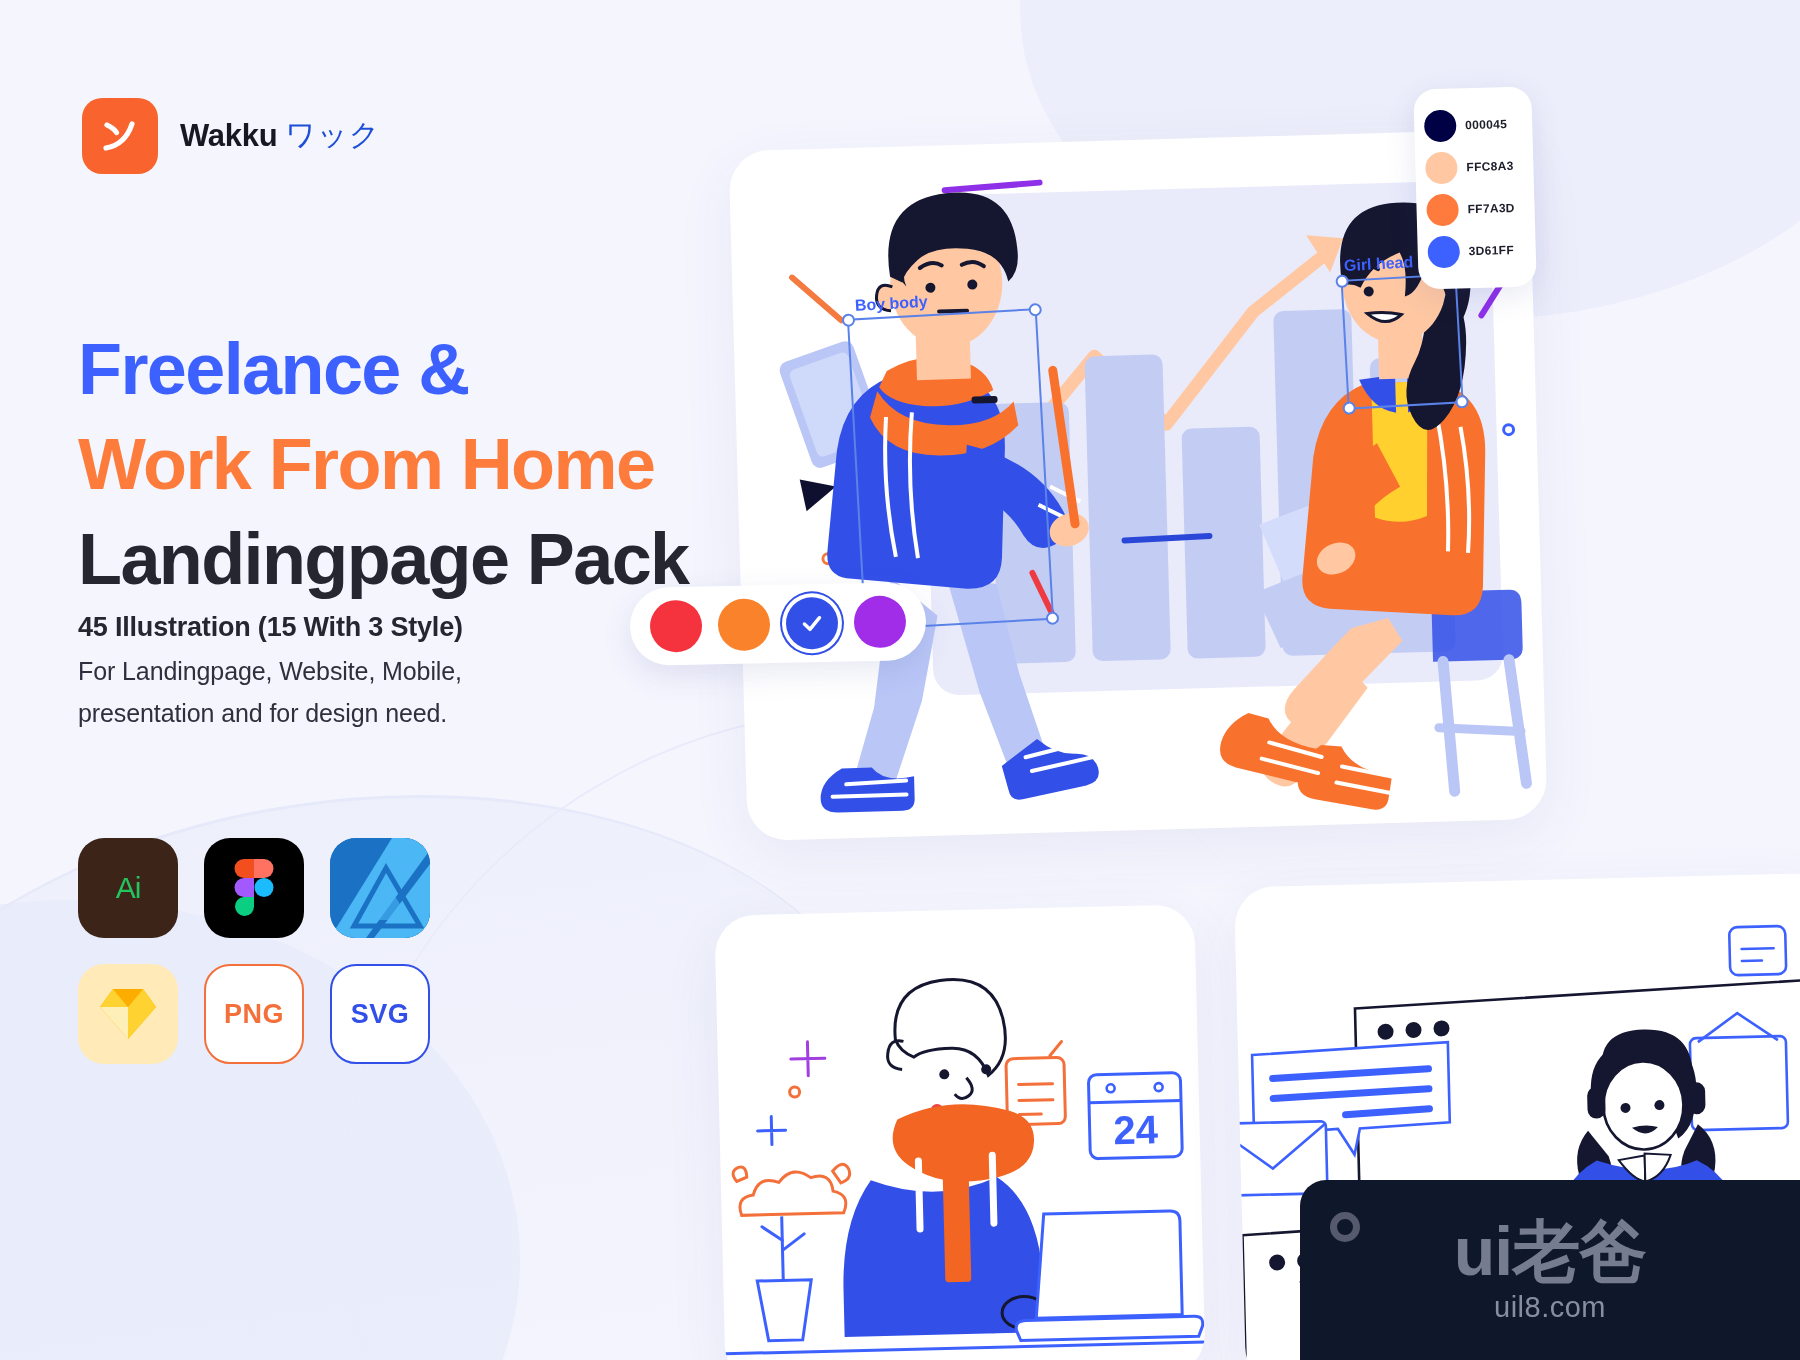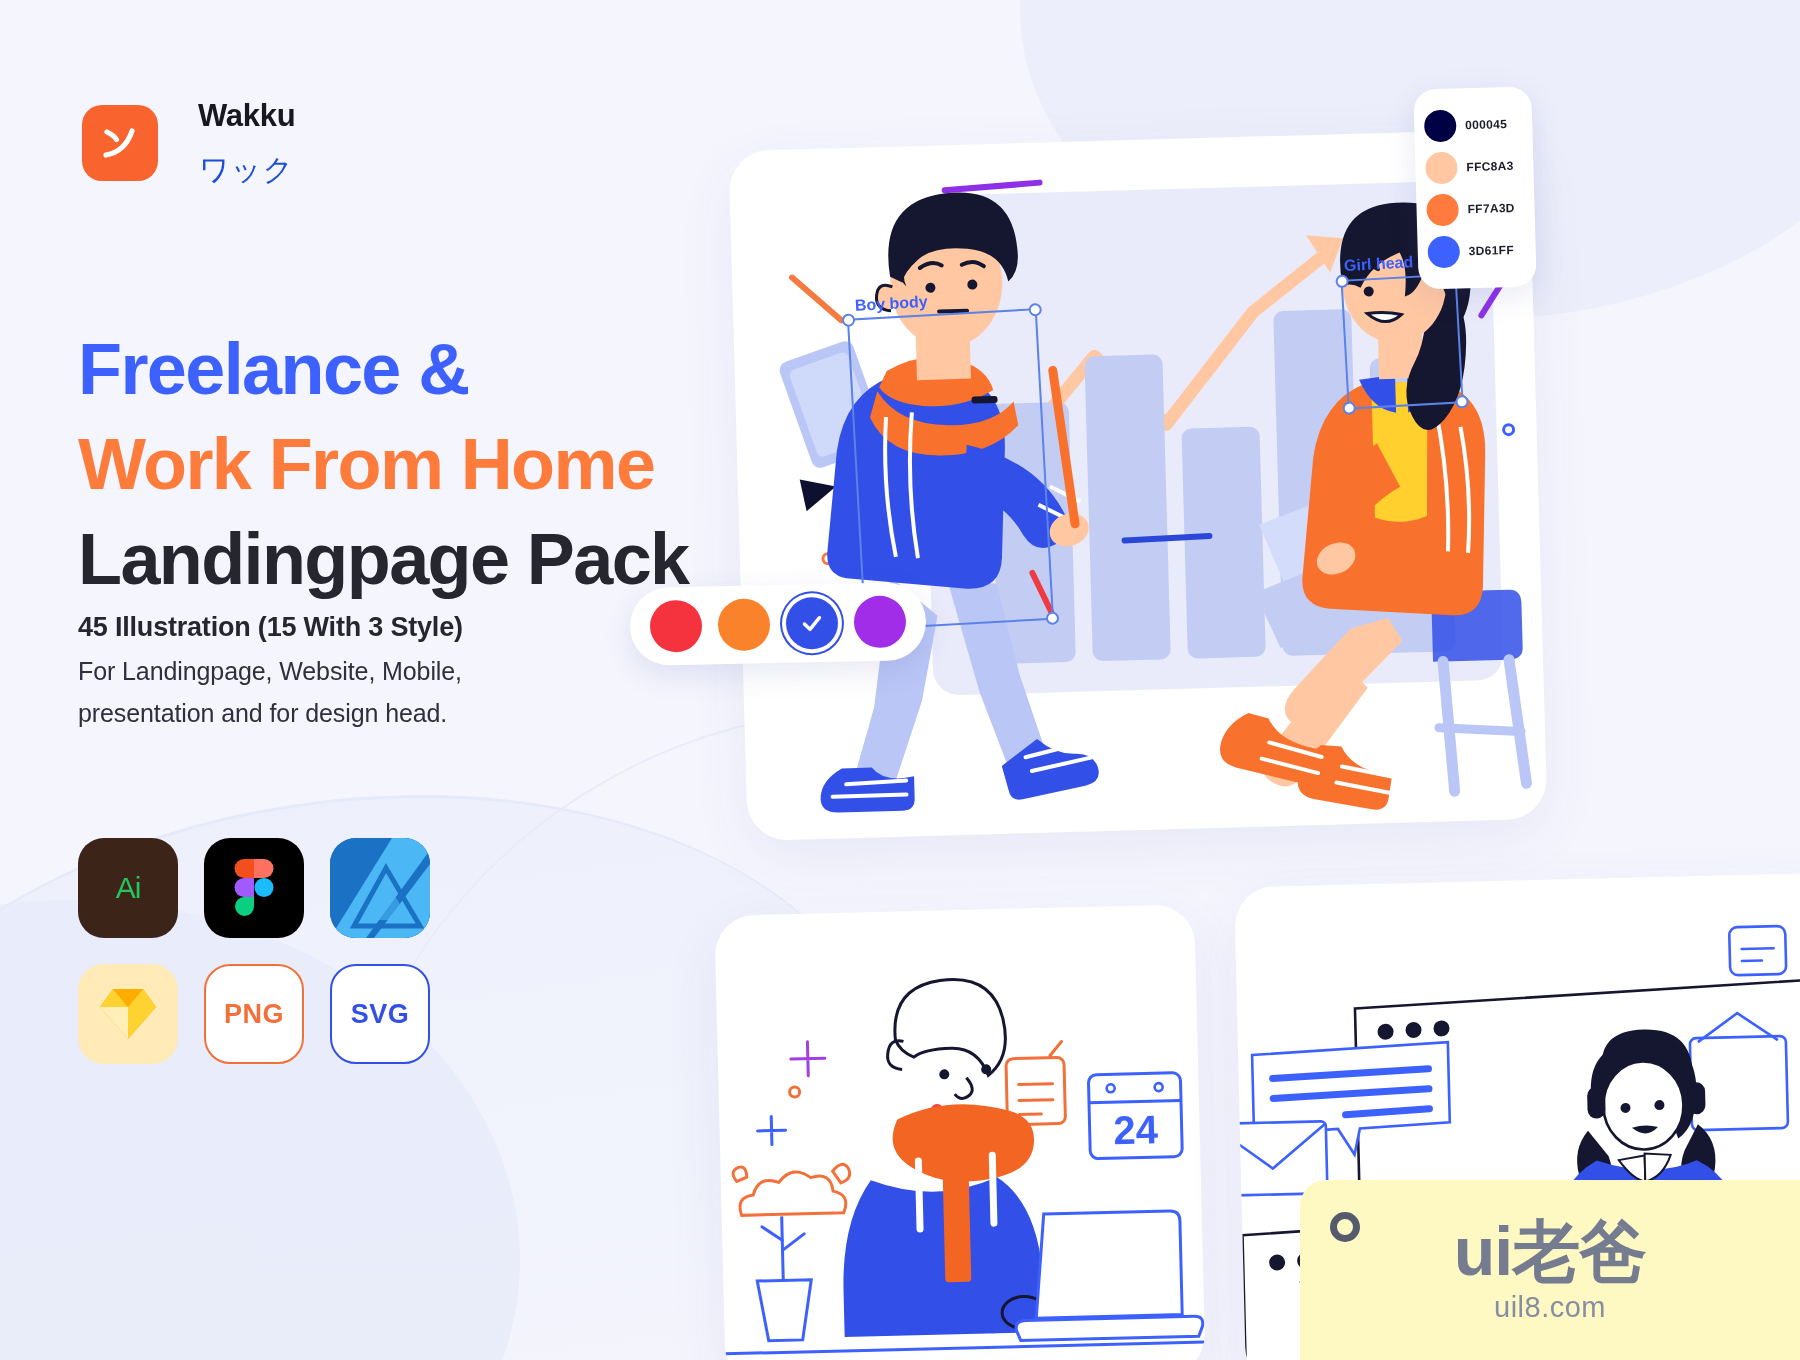--- a/index.html
+++ b/index.html
@@ -42,21 +42,21 @@
   .left { position: absolute; left: 0; top: 0; width: 760px; height: 1360px; z-index: 5; }
 
   .brand { position: absolute; left: 82px; top: 98px; display: flex; align-items: center; gap: 22px; }
   .brand-mark {
     width: 76px; height: 76px; border-radius: 20px;
     background: #f9632e;
     display: flex; align-items: center; justify-content: center;
     position: relative;
   }
   .brand-mark svg { display: block; }
-  .brand-text { display: flex; flex-direction: column; gap: 19px; margin-left: 18px; }
+  .brand-text { display: flex; flex-direction: row; gap: 8px; }
   .brand-name { font-size: 31px; font-weight: 700; color: #181823; letter-spacing: -.3px; line-height: 1.15; }
   .brand-sub  { font-size: 30px; font-weight: 400; color: #1d4ed8; letter-spacing: 1px; line-height: 1.15; text-align: center; }
 
   .headline { position: absolute; left: 78px; top: 322px; }
   .hl-line { font-size: 72px; font-weight: 700; letter-spacing: -1.6px; line-height: 1.32; white-space: nowrap; }
   .hl-1 { color: #3d61ff; }
   .hl-2 { color: #fd7c3b; }
   .hl-3 { color: #262631; }
 
   .subcopy { position: absolute; left: 78px; top: 612px; }
@@ -148,21 +148,21 @@
   }
   .sel-box .h.tl { left: -7px; top: -7px; }
   .sel-box .h.tr { right: -7px; top: -7px; }
   .sel-box .h.bl { left: -7px; bottom: -7px; }
   .sel-box .h.br { right: -7px; bottom: -7px; }
 
   
   .watermark {
     position: absolute; right: 0px; bottom: 0px;
     width: 500px; height: 180px;
-    background: #fef9c3; border-radius: 26px 0 0 0;
+    background: #0f172a; border-radius: 26px 0 0 0;
     z-index: 60;
     display: flex; flex-direction: column; align-items: center; justify-content: center;
   }
   .wm-ring {
     position: absolute; left: 30px; top: 32px;
     width: 30px; height: 30px; border-radius: 50%;
     border: 7px solid #555b6d;
   }
   .wm-big { font-size: 68px; font-weight: 700; color: #767c8f; letter-spacing: -1px; line-height: 1; }
   .wm-small { font-size: 29px; color: #878ea3; letter-spacing: .5px; margin-top: 6px; }
@@ -196,21 +196,21 @@
 
   <div class="headline">
     <div class="hl-line hl-1">Freelance &amp;</div>
     <div class="hl-line hl-2">Work From Home</div>
     <div class="hl-line hl-3">Landingpage Pack</div>
   </div>
 
   <div class="subcopy">
     <div class="sub-title">45 Illustration (15 With 3 Style)</div>
     <div class="sub-body">For Landingpage, Website, Mobile,</div>
-    <div class="sub-body">presentation and for design head.</div>
+    <div class="sub-body">presentation and for design need.</div>
   </div>
 
   <div class="formats">
     <div class="fmt-row">
 
       <div class="fmt fmt-ai">
         <span class="fmt-label">Ai</span>
       </div>
 
 

